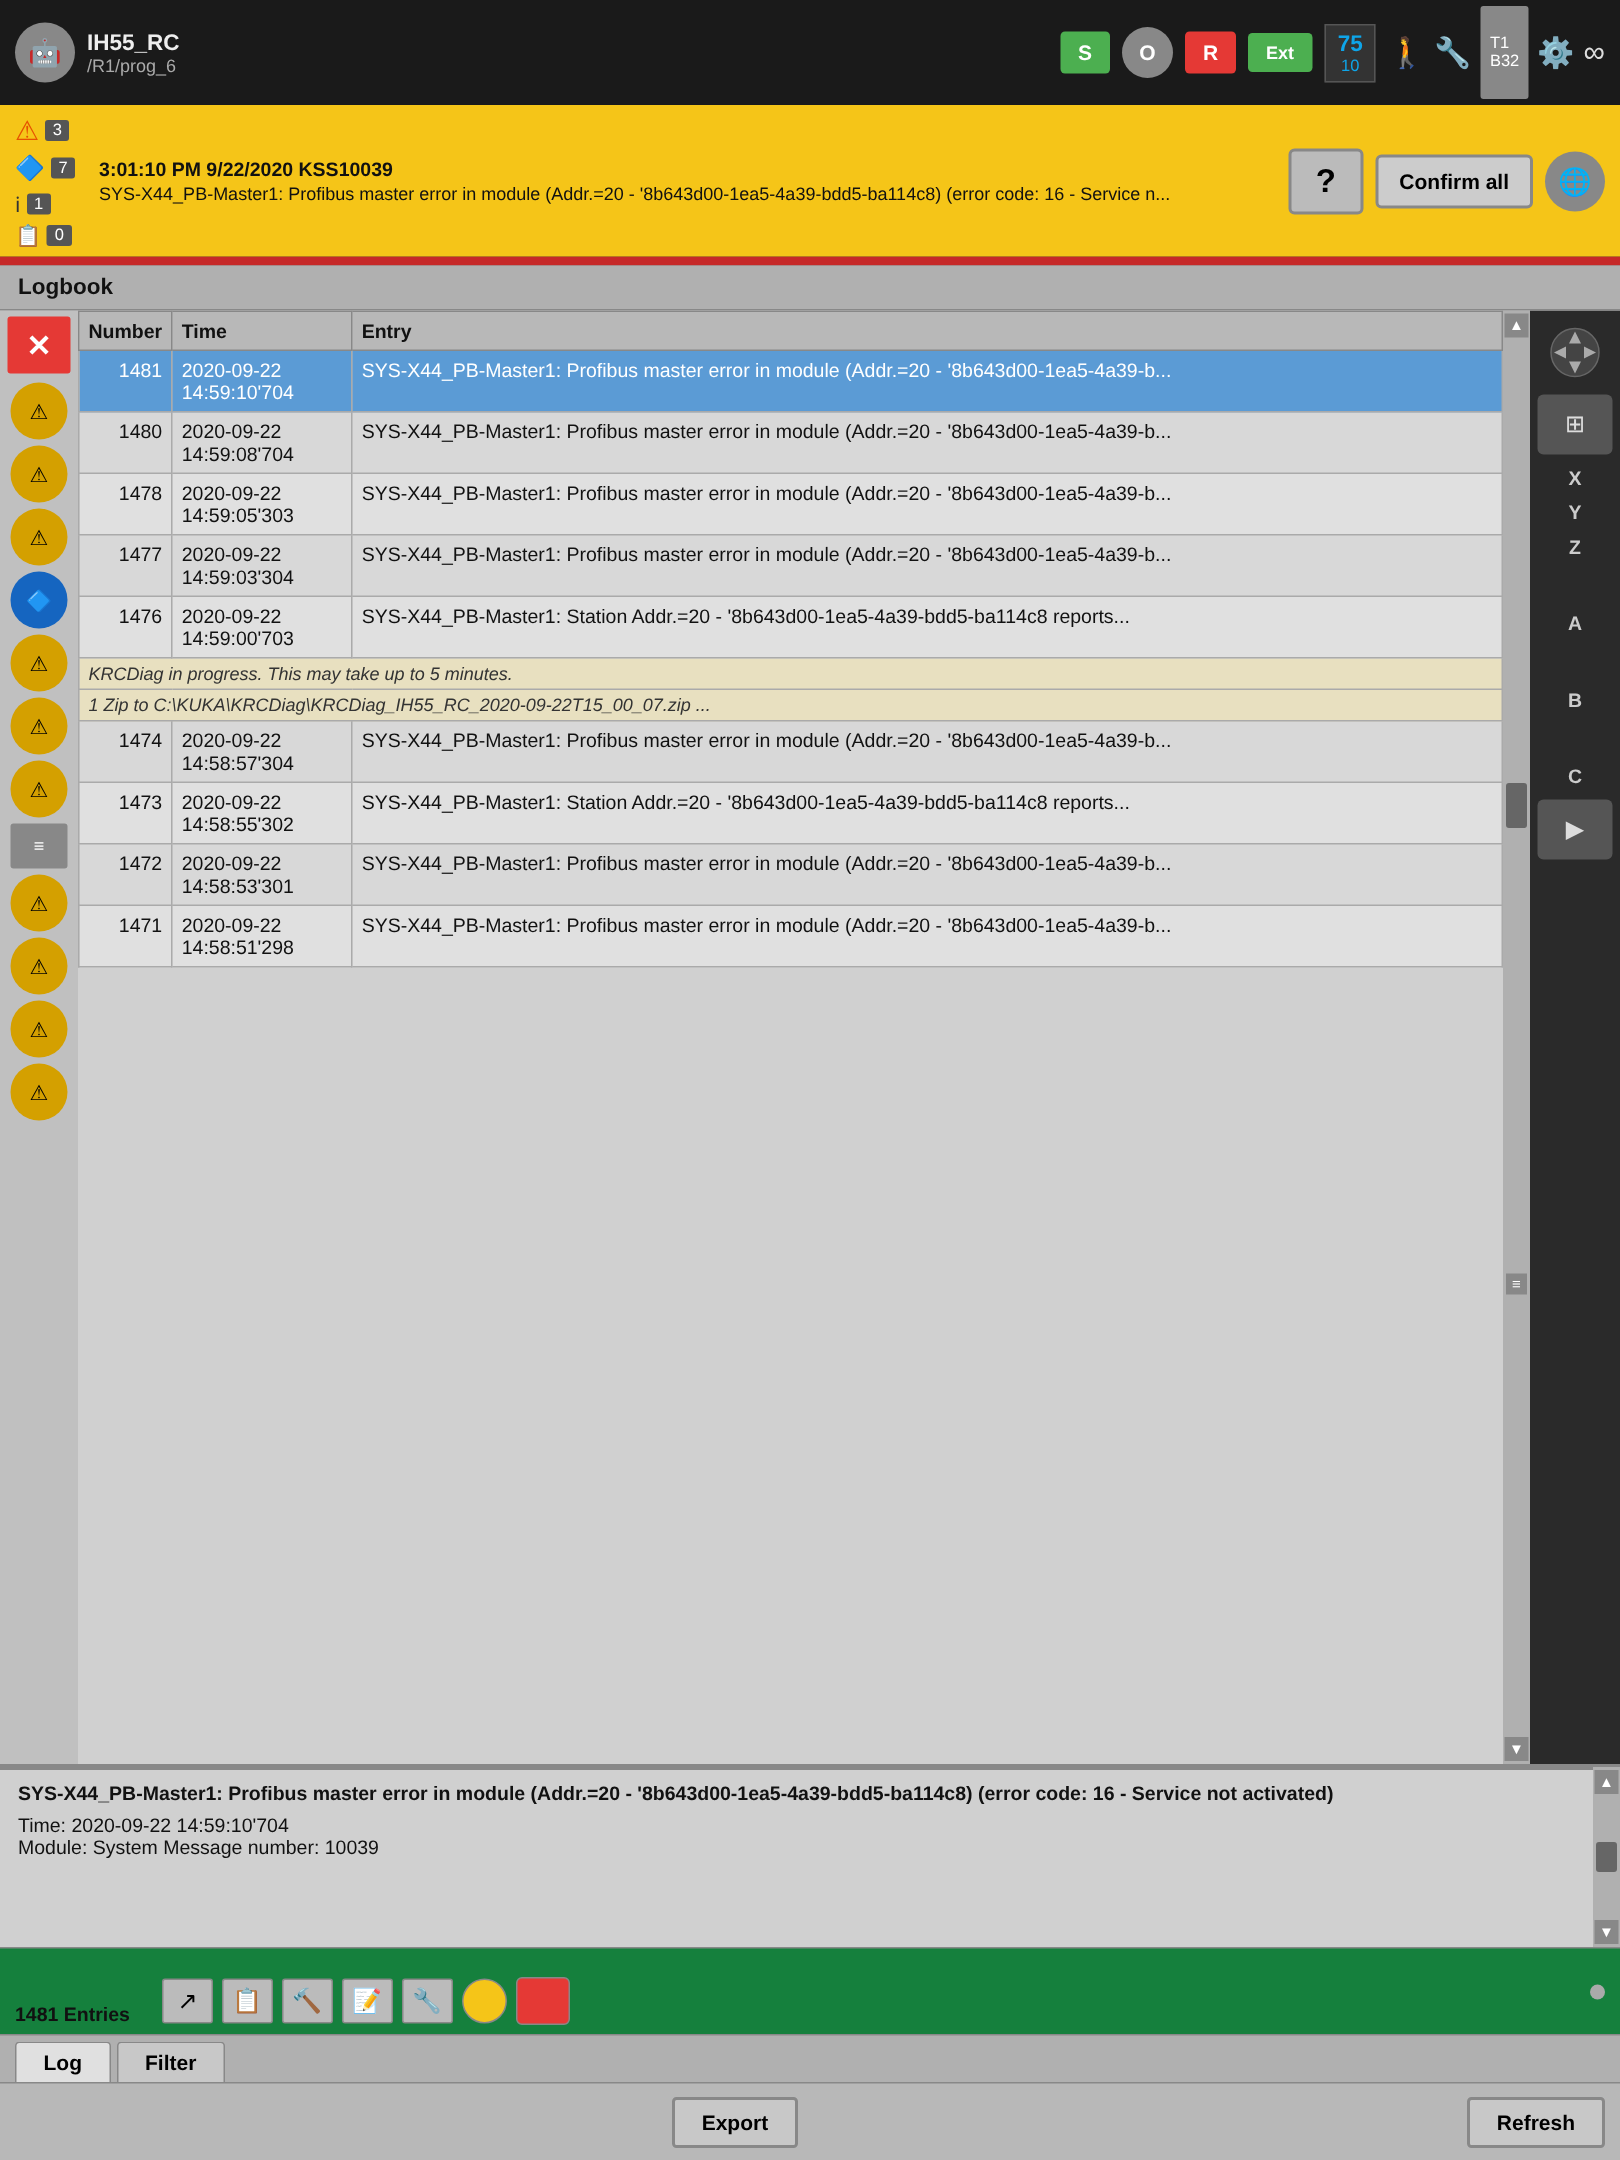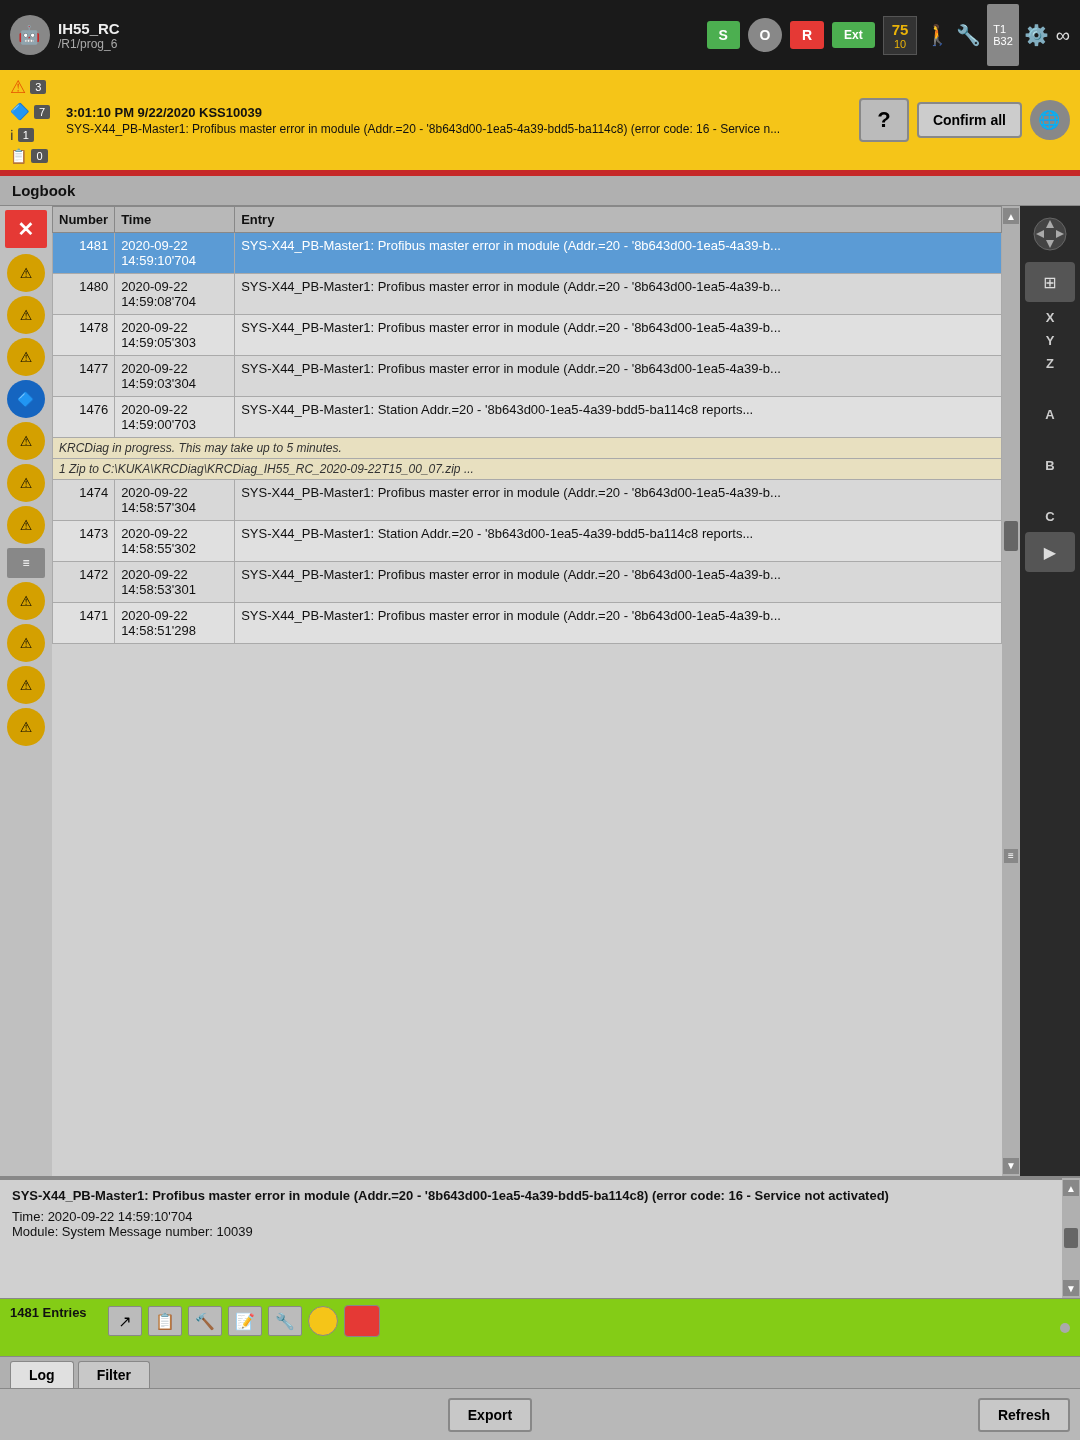--- a/index.html
+++ b/index.html
@@ -48,21 +48,21 @@
       border: none;
       cursor: pointer;
     }
     .btn-s { background: #4CAF50; color: white; }
     .btn-o { background: #888; color: white; border-radius: 50%; width: 34px; height: 34px; padding: 0; }
     .btn-r { background: #e53935; color: white; }
     .btn-ext { background: #4CAF50; color: white; font-size: 12px; }
 
     .speed-display {
       background: #333;
-      color: #eab308;
+      color: #0ea5e9;
       padding: 4px 8px;
       font-size: 13px;
       border: 1px solid #555;
       display: flex;
       flex-direction: column;
       align-items: center;
     }
     .status-icons {
       display: flex;
       gap: 6px;
@@ -337,23 +337,23 @@
       color: #111;
       min-height: 120px;
     }
     .detail-panel .detail-main {
       font-weight: bold;
       margin-bottom: 4px;
     }
 
     
     .bottom-toolbar {
-      background: #84cc16;
-      display: flex;
-      align-items: flex-start;
+      background: #15803d;
+      display: flex;
+      align-items: flex-end;
       padding: 6px 10px;
       gap: 8px;
       border-top: 1px solid #888;
       min-height: 58px;
     }
     .entries-label {
       font-size: 13px;
       font-weight: bold;
       color: #111;
       min-width: 90px;

